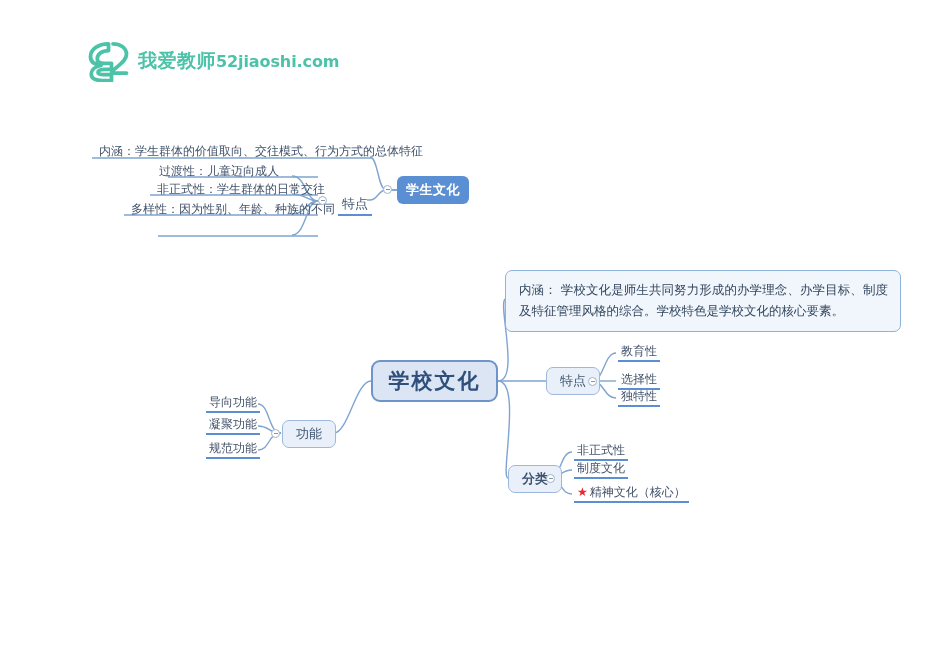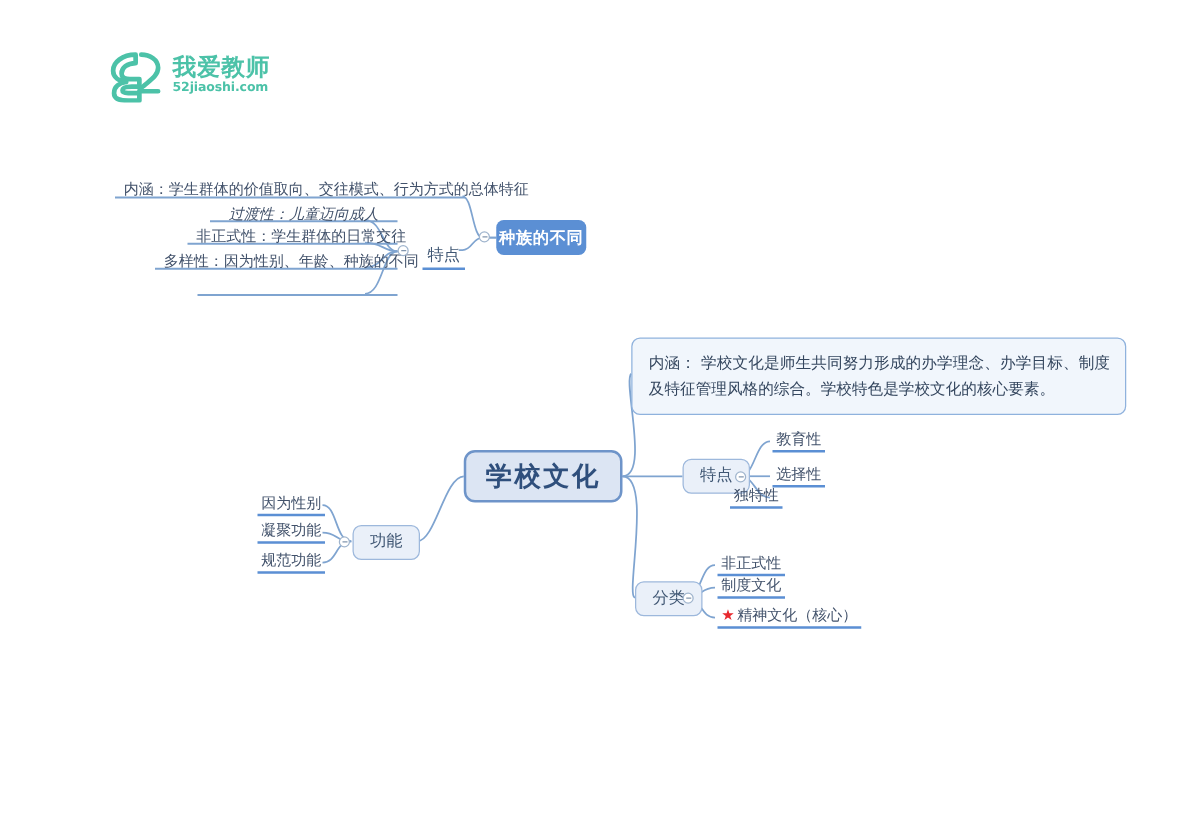--- a/index.html
+++ b/index.html
@@ -18,30 +18,30 @@
   }
   
   .logo-wrap {
     position: absolute;
     left: 86px; top: 40px;
     display: flex;
     align-items: center;
     gap: 7px;
   }
   .logo-mark { width: 45px; height: 42px; display: block; }
-  .logo-text { display: flex; flex-direction: column; justify-content: center; }
+  .logo-text { display: flex; flex-direction: row; justify-content: center; }
   .logo-cn {
     font-size: 19px;
     font-weight: bold;
     color: #4cc2a8;
     letter-spacing: 0.5px;
     line-height: 1.05;
   }
   .logo-url {
-    font-size: 10px;
+    font-size: 16px;
     font-weight: bold;
     color: #4cc2a8;
     letter-spacing: -0.1px;
     line-height: 1.2;
     margin-top: 1px;
   }
   
   #wires {
     position: absolute;
     left: 0; top: 0;
@@ -214,50 +214,50 @@
       <path d="M548 478 C562 478 560 494 572 494"></path>
 
       <path d="M281 433 C268 433 270 404 258 404"></path>
       <path d="M281 433 C268 433 270 426 258 426"></path>
       <path d="M281 433 C268 433 270 450 258 450"></path>
     </g>
   </svg>
 
   <div class="leaf no-rule" style="left:96px; top:143px;">内涵：学生群体的价值取向、交往模式、行为方式的总体特征</div>
 
-  <div class="leaf no-rule" style="left:180px; top:163px;font-style:italic;">过渡性：儿童迈向成人</div>
+  <div class="leaf no-rule" style="left:156px; top:163px;">过渡性：儿童迈向成人</div>
   <div class="leaf no-rule" style="left:154px; top:181px;">非正式性：学生群体的日常交往</div>
   <div class="leaf no-rule" style="left:128px; top:201px;">多样性：因为性别、年龄、种族的不同</div>
 
   <div class="plainnode" style="left:338px; top:193px;">特点</div>
   <div class="toggle" style="left:318px; top:196px;"></div>
 
-  <div id="student-culture-node">种族的不同</div>
+  <div id="student-culture-node">学生文化</div>
   <div class="toggle" style="left:383px; top:185px;"></div>
 
   <div id="root-node">学校文化</div>
 
   <div id="inner-meaning-box">内涵： 学校文化是师生共同努力形成的办学理念、办学目标、制度及特征管理风格的综合。学校特色是学校文化的核心要素。</div>
 
   <div class="boxnode" style="left:546px; top:367px;">特点</div>
   <div class="toggle" style="left:588px; top:377px;"></div>
 
   <div class="leaf" style="left:618px; top:343px;">教育性</div>
   <div class="leaf" style="left:618px; top:371px;">选择性</div>
-  <div class="leaf" style="left:584px; top:388px;">独特性</div>
-
-  <div class="boxnode" style="left:508px; top:465px;">分类</div>
+  <div class="leaf" style="left:618px; top:388px;">独特性</div>
+
+  <div class="boxnode" style="left:508px; top:465px;font-weight:bold;">分类</div>
   <div class="toggle" style="left:546px; top:474px;"></div>
 
   <div class="leaf" style="left:574px; top:442px;">非正式性</div>
   <div class="leaf" style="left:574px; top:460px;">制度文化</div>
   <div class="leaf" style="left:574px; top:484px;">
     <span class="star">★</span><span>精神文化（核心）</span>
   </div>
 
   <div class="boxnode" style="left:282px; top:420px;">功能</div>
   <div class="toggle" style="left:271px; top:429px;"></div>
 
-  <div class="leaf" style="left:206px; top:394px;">因为性别</div>
+  <div class="leaf" style="left:206px; top:394px;">导向功能</div>
   <div class="leaf" style="left:206px; top:416px;">凝聚功能</div>
   <div class="leaf" style="left:206px; top:440px;">规范功能</div>
 
 </div>
 
 </body></html>

